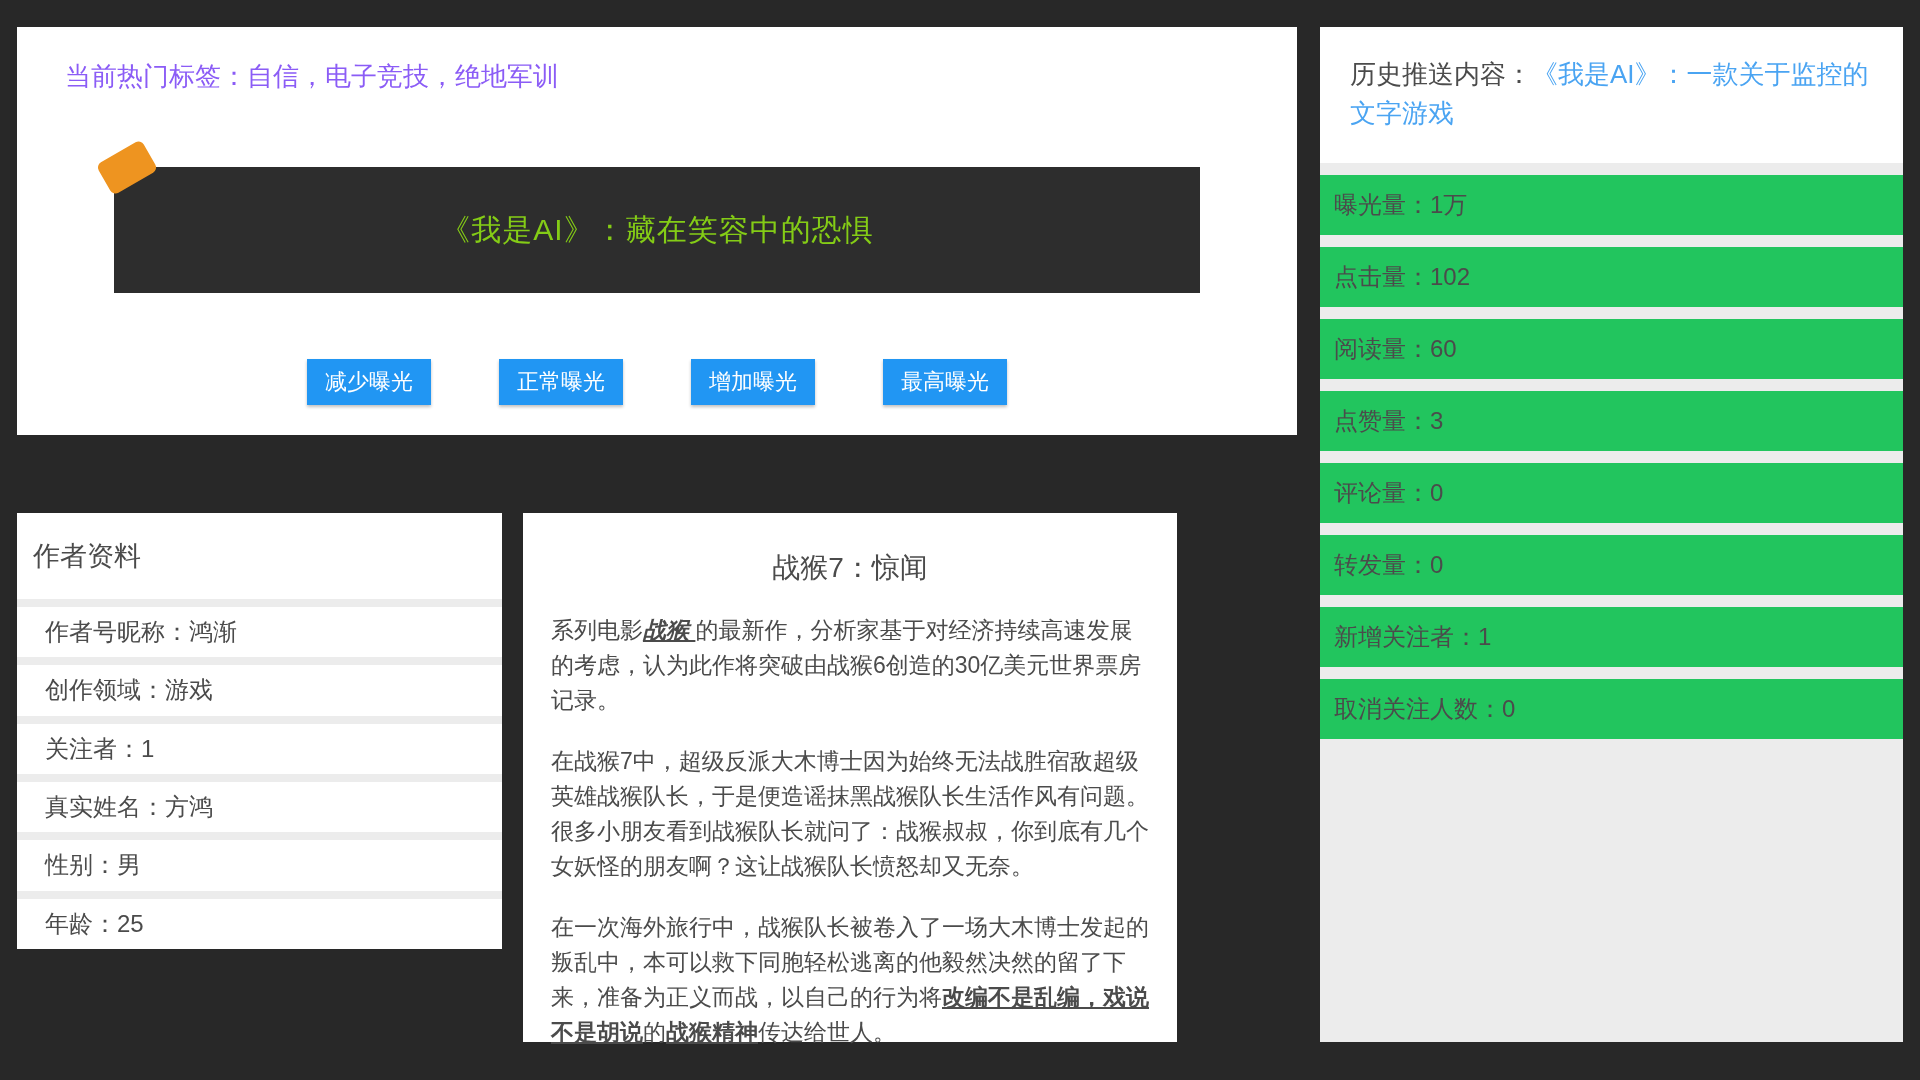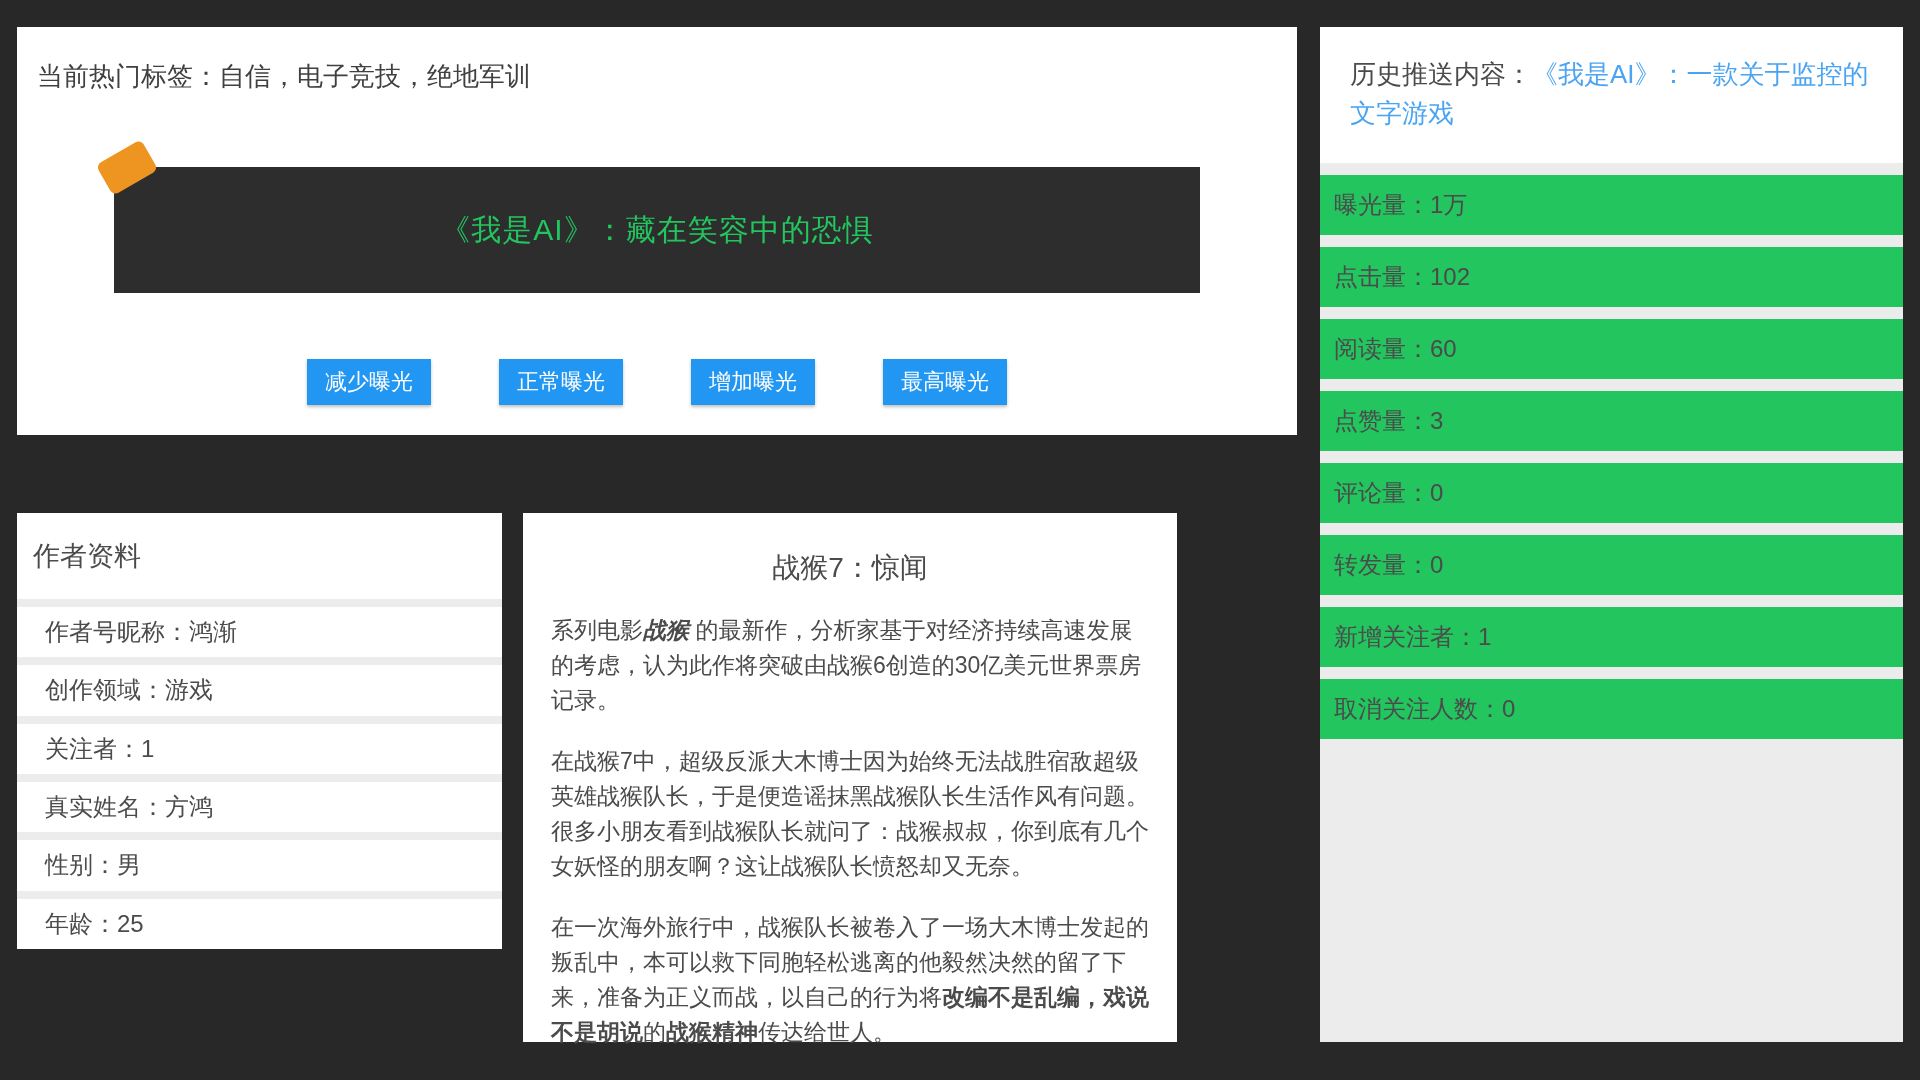--- a/index.html
+++ b/index.html
@@ -2,44 +2,44 @@
 <html><head>
 <meta charset="utf-8">
 <style>
   html,body{margin:0;padding:0;background:#282828;}
   .page{position:relative;width:1920px;height:1080px;background:#282828;overflow:hidden;
         font-family:"Liberation Sans","DejaVu Sans",sans-serif;}
   .panel{position:absolute;background:#ffffff;}
 
   
   .top-panel{left:17px;top:27px;width:1280px;height:408px;}
-  .hot-tags{padding:32px 0 0 20px;font-size:26px;color:#404040;}
+  .hot-tags{padding:32px 0 0 20px;font-size:26px;color:#8b5cf6;margin-left:28px;}
   .banner{position:absolute;left:97px;top:140px;width:1086px;height:126px;background:#2d2d2d;
           display:flex;align-items:center;justify-content:center;}
-  .banner-title{color:#22c55e;font-size:30px;letter-spacing:1px;}
+  .banner-title{color:#84cc16;font-size:30px;letter-spacing:1px;}
   .orange-tag{position:absolute;left:-13px;top:-17px;width:52px;height:35px;background:#ee9420;
               border-radius:6px;transform:rotate(-30deg);}
   .buttons-row{position:absolute;left:0;right:0;top:332px;display:flex;justify-content:center;gap:68px;}
   .exp-btn{width:124px;height:46px;background:#2196f3;color:#ffffff;border:none;font-size:22px;
            font-family:inherit;box-shadow:0 2px 3px rgba(0,0,0,0.25);cursor:pointer;}
 
   
   .author-panel{left:17px;top:513px;width:485px;height:436px;background:#ececec;
                 display:flex;flex-direction:column;gap:8px;}
   .author-header{background:#fff;flex:0 0 86px;display:flex;align-items:center;
                  padding-left:16px;font-size:27px;color:#4b4b4b;}
   .author-panel .panel-row{background:#fff;flex:1;display:flex;align-items:center;
                            padding-left:28px;font-size:24px;color:#4b4b4b;}
 
   
   .article-panel{left:523px;top:513px;width:654px;height:529px;box-sizing:border-box;
                  padding:36px 28px;}
   .article-title{margin:0 0 26px;text-align:center;font-size:28px;font-weight:normal;color:#4b4b4b;}
   .article-panel p{margin:0 0 26px;font-size:23px;line-height:1.52;color:#4b4b4b;}
-  .b{font-weight:bold;}
+  .b{font-weight:bold;text-decoration:underline;}
   .i{font-style:italic;}
   .pagination{position:absolute;left:0;right:0;bottom:20px;display:flex;align-items:center;
               justify-content:space-between;padding:0 160px;}
   .page-indicator{font-size:25px;color:#6b6b6b;}
   .arrow-btn{background:none;border:none;padding:0;cursor:pointer;line-height:0;}
 
   
   .stats-panel{left:1320px;top:27px;width:583px;height:1015px;background:#ececec;
                display:flex;flex-direction:column;gap:12px;}
   .stats-header{background:#fff;flex:0 0 136px;box-sizing:border-box;padding:28px 30px 0;

